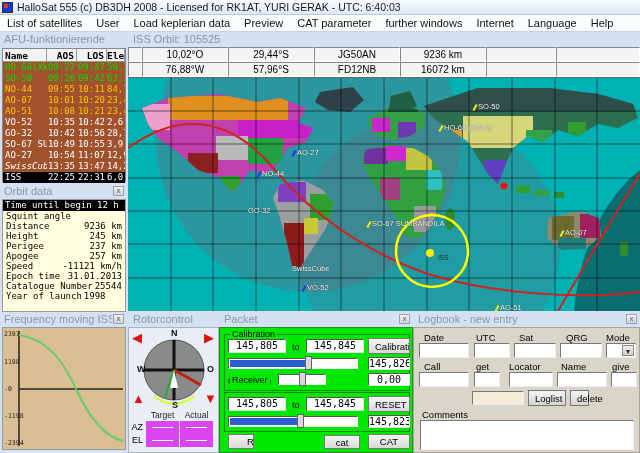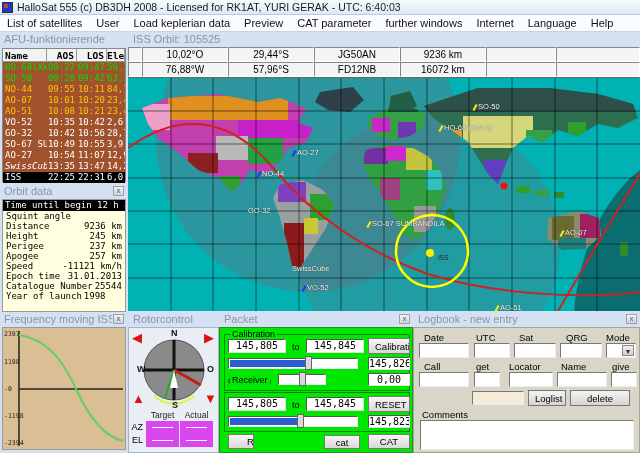--- a/index.html
+++ b/index.html
@@ -477,18 +477,18 @@
     <span class="lb-label" style="left:95px;top:33px;">Locator</span>
     <span class="lb-label" style="left:147px;top:33px;">Name</span>
     <span class="lb-label" style="left:198px;top:33px;">give</span>
     <span class="lb-input" style="left:5px;top:44px;width:50px;height:15px;"></span>
     <span class="lb-input" style="left:60px;top:44px;width:26px;height:15px;"></span>
     <span class="lb-input" style="left:95px;top:44px;width:44px;height:15px;"></span>
     <span class="lb-input" style="left:143px;top:44px;width:50px;height:15px;"></span>
     <span class="lb-input" style="left:197px;top:44px;width:26px;height:15px;"></span>
     <span class="lb-input beige" style="left:58px;top:63px;width:52px;height:14px;"></span>
     <button class="lb-btn" style="left:114px;top:62px;width:38px;height:16px;">Loglist</button>
-    <button class="lb-btn" style="left:156px;top:62px;width:60px;height:16px;">delete</button>
+    <button class="lb-btn" style="left:156px;top:62px;width:19px;height:16px;">delete</button>
     <span class="lb-label" style="left:8px;top:81px;">Comments</span>
     <span class="lb-input" style="left:6px;top:92px;width:214px;height:30px;"></span>
   </div>
 
 </div>
 
 </body></html>

